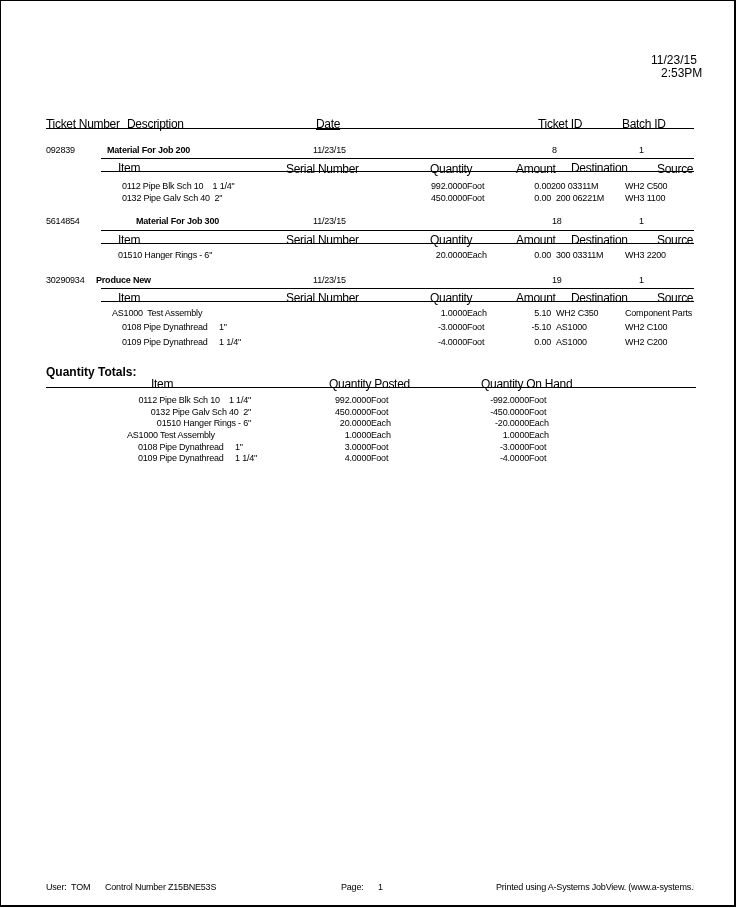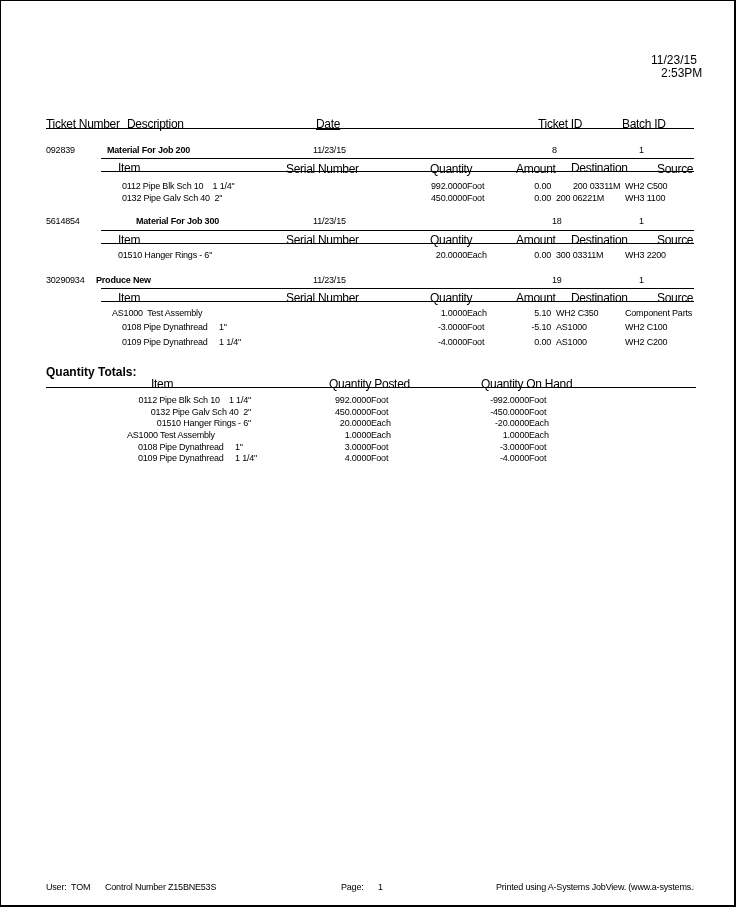--- a/index.html
+++ b/index.html
@@ -46,21 +46,21 @@
     <div class="abs hdr" style="left:515px;top:161px;">Amount</div>
     <div class="abs hdr" style="left:570px;top:160px;">Destination</div>
     <div class="abs hdr" style="left:656px;top:161px;">Source</div>
     <div class="hline" style="left:100px;top:170px;width:593px;"></div>
 
     <div>
       <div class="abs cell" style="left:121px;top:180px;white-space:pre;">0112 Pipe Blk Sch 10    1 1/4"</div>
       <div class="abs cell r clip" style="left:418px;top:180px;width:48px;">992.0000</div>
       <div class="abs cell" style="left:466px;top:180px;">Foot</div>
       <div class="abs cell r" style="left:510px;top:180px;width:40px;">0.00</div>
-      <div class="abs cell" style="left:572px;top:180px;text-align:right;">200 03311M</div>
+      <div class="abs cell" style="left:550px;top:180px;text-align:right;">200 03311M</div>
       <div class="abs cell" style="left:624px;top:180px;">WH2 C500</div>
     </div>
     <div>
       <div class="abs cell" style="left:121px;top:192px;white-space:pre;">0132 Pipe Galv Sch 40  2"</div>
       <div class="abs cell r clip" style="left:418px;top:192px;width:48px;">450.0000</div>
       <div class="abs cell" style="left:466px;top:192px;">Foot</div>
       <div class="abs cell r" style="left:510px;top:192px;width:40px;">0.00</div>
       <div class="abs cell" style="left:555px;top:192px;">200 06221M</div>
       <div class="abs cell" style="left:624px;top:192px;">WH3 1100</div>
     </div>

